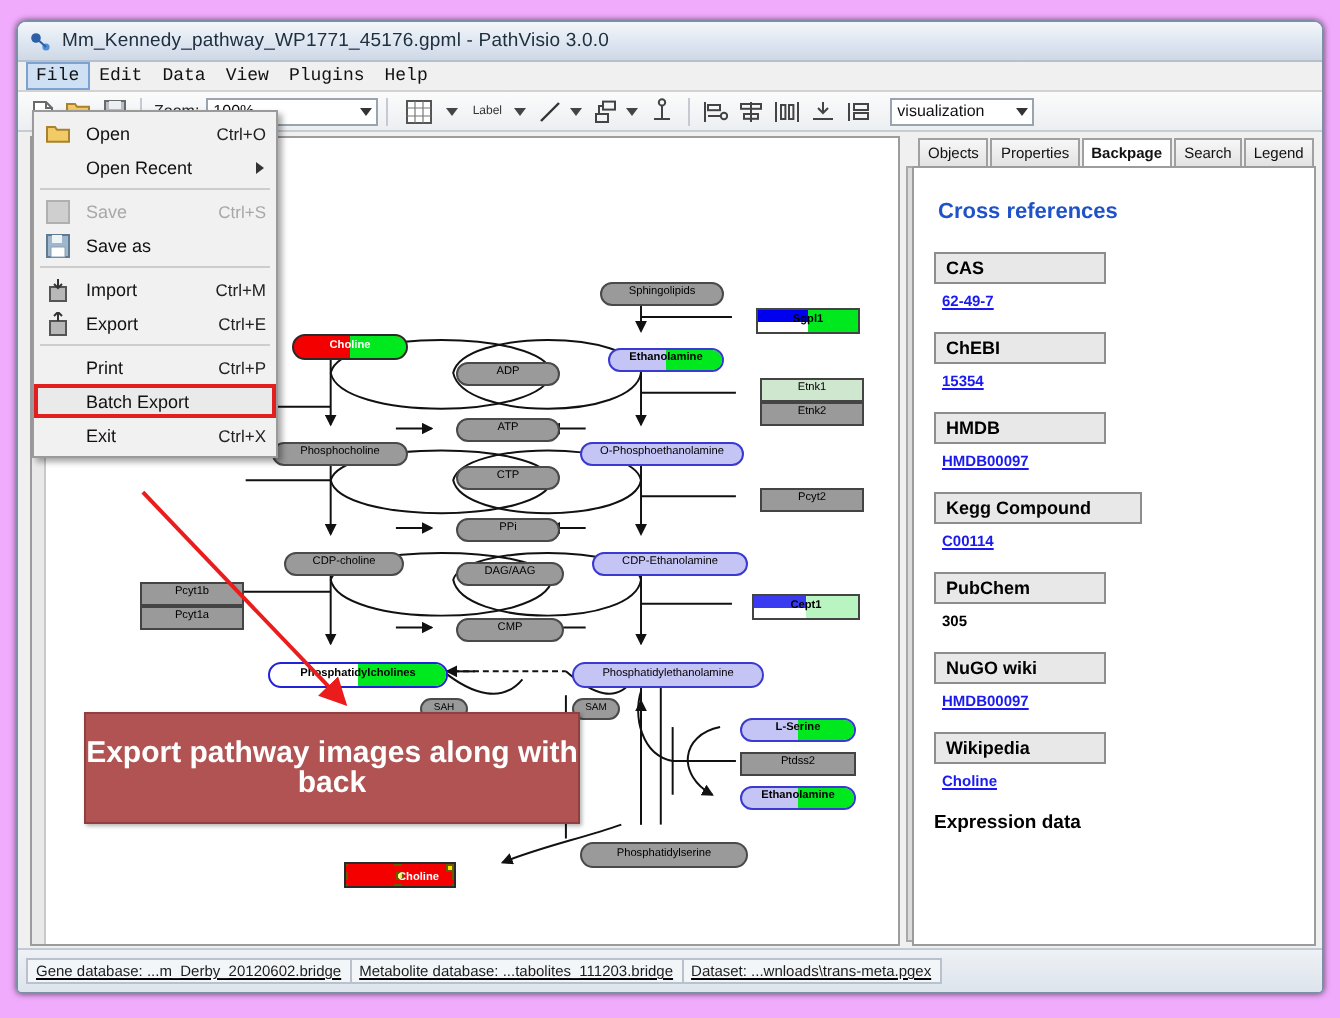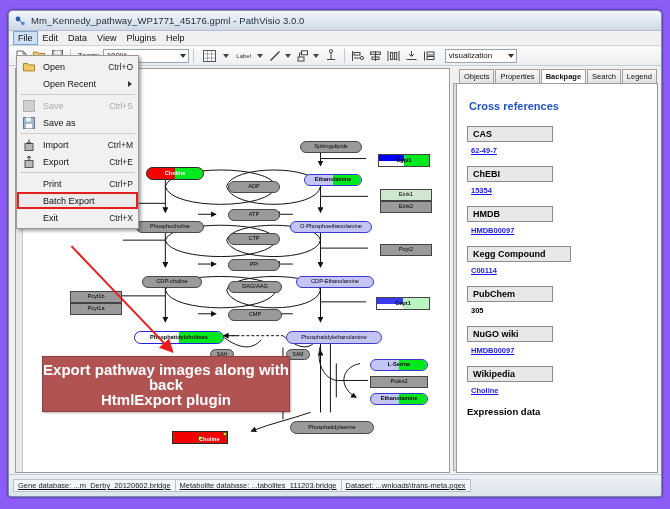--- a/index.html
+++ b/index.html
@@ -4,21 +4,21 @@
 <style>
   * { box-sizing: border-box; }
   html, body {
     margin: 0; padding: 0;
     background: #000;
     font-family: "Liberation Sans", sans-serif;
   }
   #screen {
     position: relative;
     width: 670px; height: 509px;
-    background: #8b5cf6;
+    background: #f0abfc;
     overflow: hidden;
   }
   
   #window {
     position: absolute;
     left: 8px; top: 10px;
     width: 654px; height: 487px;
     background: linear-gradient(#eef2f7, #dfe7f0);
     border: 1px solid #7b8fa6;
     border-radius: 5px 5px 3px 3px;
@@ -47,20 +47,21 @@
   }
   
   #menubar {
     height: 15px;
     background: #f0f0f0;
     border-bottom: 1px solid #d2d2d2;
     display: flex; align-items: center;
     padding-left: 4px;
     position: relative;
     z-index: 40;
+    font-family: Liberation Mono, monospace;
   }
   #menubar .mi {
     font-size: 9px;
     color: #111;
     padding: 18px 5px;
     line-height: 12px;
     cursor: default;
   }
   #menubar .mi.active {
     background: #cfe0f4;
@@ -695,21 +696,20 @@
             <span style="right:-3px;bottom:-3px;"></span>
           </div>
 
           <div style="position:absolute;left:214px;top:288px;width:28px;height:7px;border:1px solid #333;background:#1818e0;"></div>
           <div style="position:absolute;left:228px;top:288px;width:14px;height:7px;border:1px solid #333;background:#00e81e;"></div>
 
           <div style="position:absolute;left:238px;top:297px;width:14px;height:10px;background:#9a9a9a;border:1px solid #555;"></div>
 
           <div id="callout">
             <div>Export pathway images along with back</div>
-            <div>HtmlExport plugin</div>
           </div>
 
           <svg style="position:absolute;left:0;top:0;width:100%;height:100%;pointer-events:none;z-index:26;" viewBox="0 0 430 405" preserveAspectRatio="none">
             <defs>
               <marker id="redah" markerWidth="7" markerHeight="7" refX="6" refY="3.5" orient="auto">
                 <path d="M0,0 L7,3.5 L0,7 z" fill="#ea1c1c"></path>
               </marker>
             </defs>
             <line x1="48" y1="178" x2="150" y2="284" stroke="#ea1c1c" stroke-width="2" marker-end="url(#redah)"></line>
           </svg>

